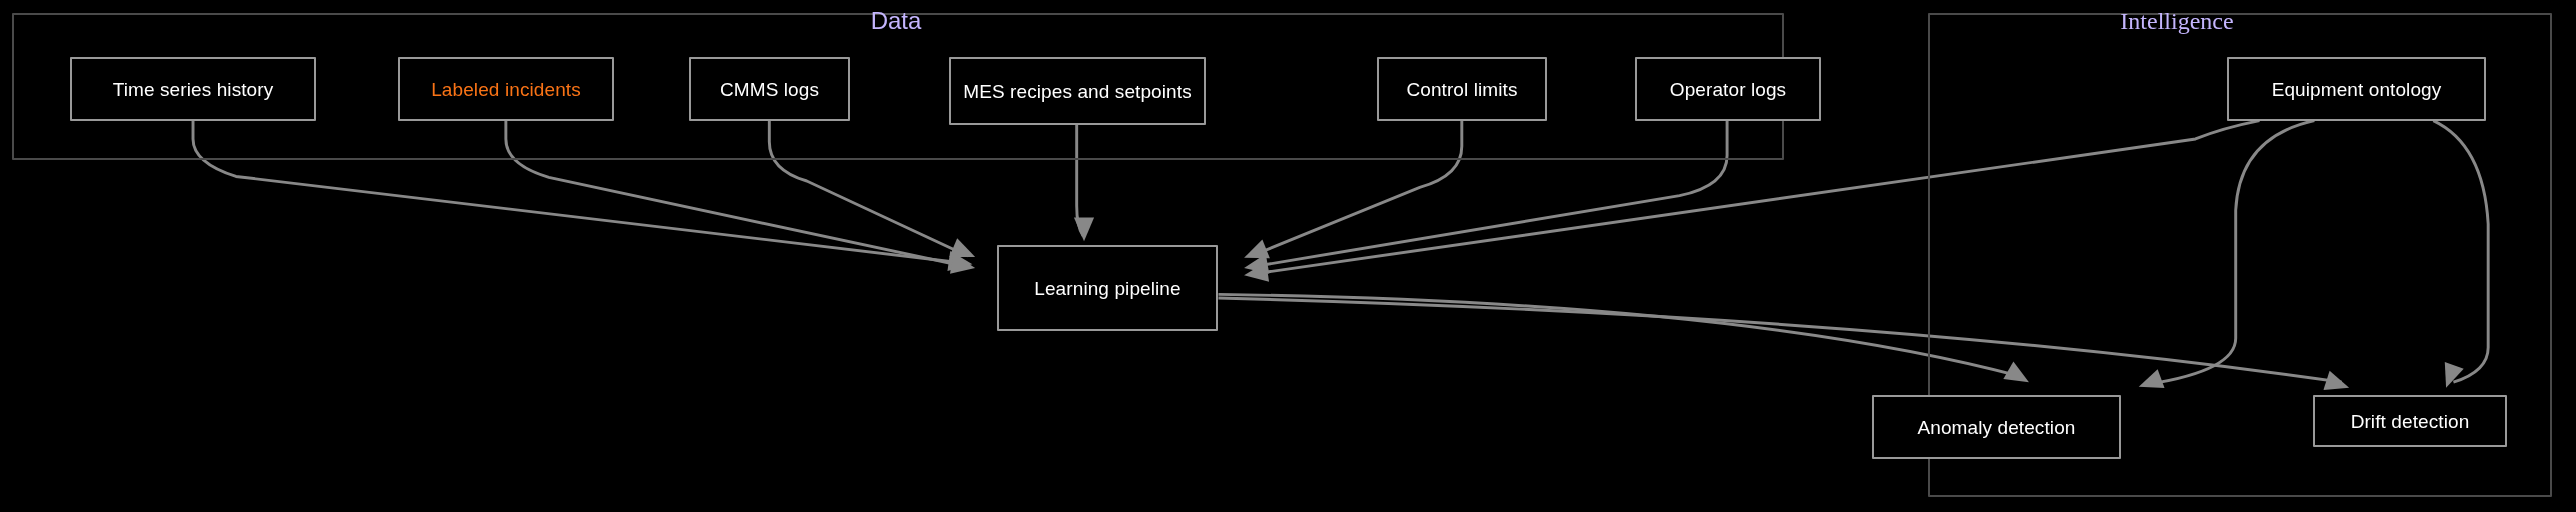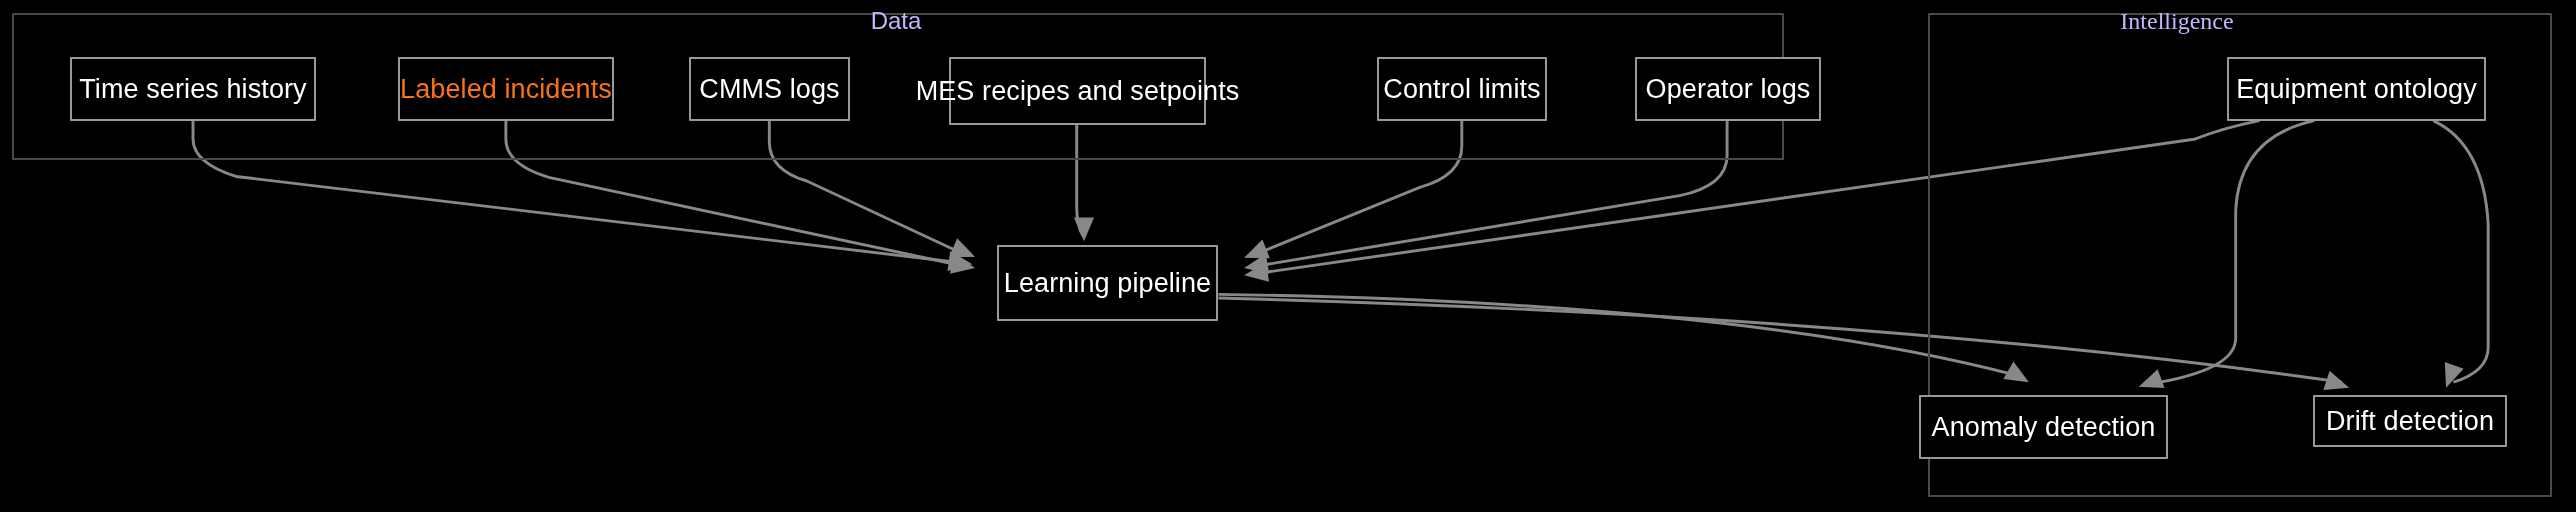--- a/index.html
+++ b/index.html
@@ -58,21 +58,21 @@
     box-sizing: border-box;
     border: 2.7px solid #999999;
     background: #000000;
     display: flex;
     align-items: center;
     justify-content: center;
     border-radius: 0.9px;
   }
   .node-label {
     color: #ffffff;
-    font-size: 27px;
+    font-size: 19px;
     font-family: "Liberation Sans", sans-serif;
     white-space: nowrap;
     line-height: 1;
     letter-spacing: 0.1px;
   }
 </style>
 </head>
 <body>
 
 <div id="diagram">
@@ -127,24 +127,24 @@
       </div>
       <div class="node" style="left: 1377px; top: 57px; width: 170px; height: 64px; border-color: rgb(153, 153, 153);">
         <span class="node-label" style="color: rgb(255, 255, 255);">Control limits</span>
       </div>
       <div class="node" style="left: 1635px; top: 57px; width: 186px; height: 64px; border-color: rgb(153, 153, 153);">
         <span class="node-label" style="color: rgb(255, 255, 255);">Operator logs</span>
       </div>
       <div class="node" style="left: 2227px; top: 57px; width: 259px; height: 64px; border-color: rgb(153, 153, 153);">
         <span class="node-label" style="color: rgb(255, 255, 255);">Equipment ontology</span>
       </div>
-      <div class="node" style="left: 997px; top: 245px; width: 221px; height: 76px; border-color: rgb(153, 153, 153);">
+      <div class="node" style="left: 997px; top: 245px; width: 221px; height: 86px; border-color: rgb(153, 153, 153);">
         <span class="node-label" style="color: rgb(255, 255, 255);">Learning pipeline</span>
       </div>
-      <div class="node" style="left: 1919px; top: 395px; width: 249px; height: 64px; border-color: rgb(153, 153, 153);">
+      <div class="node" style="left: 1872px; top: 395px; width: 249px; height: 64px; border-color: rgb(153, 153, 153);">
         <span class="node-label" style="color: rgb(255, 255, 255);">Anomaly detection</span>
       </div>
       <div class="node" style="left: 2313px; top: 395px; width: 194px; height: 52px; border-color: rgb(153, 153, 153);">
         <span class="node-label" style="color: rgb(255, 255, 255);">Drift detection</span>
       </div>
     </div>
 
 </div>
 
 

